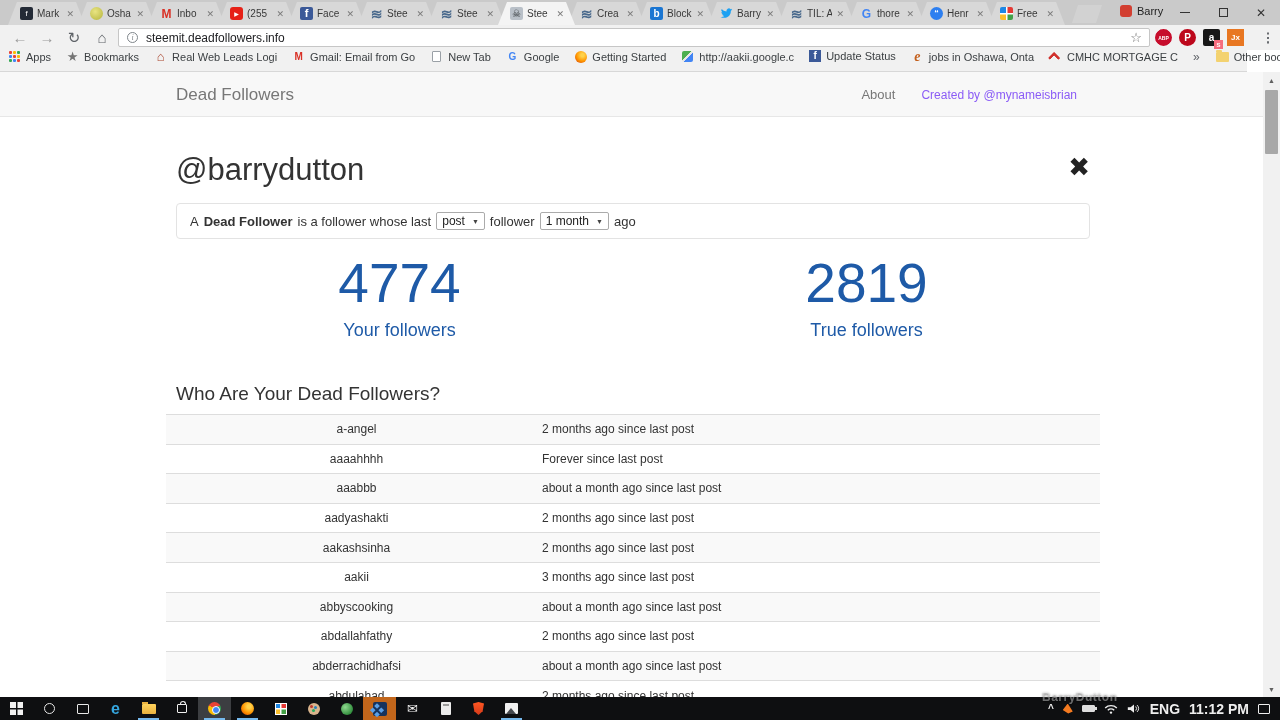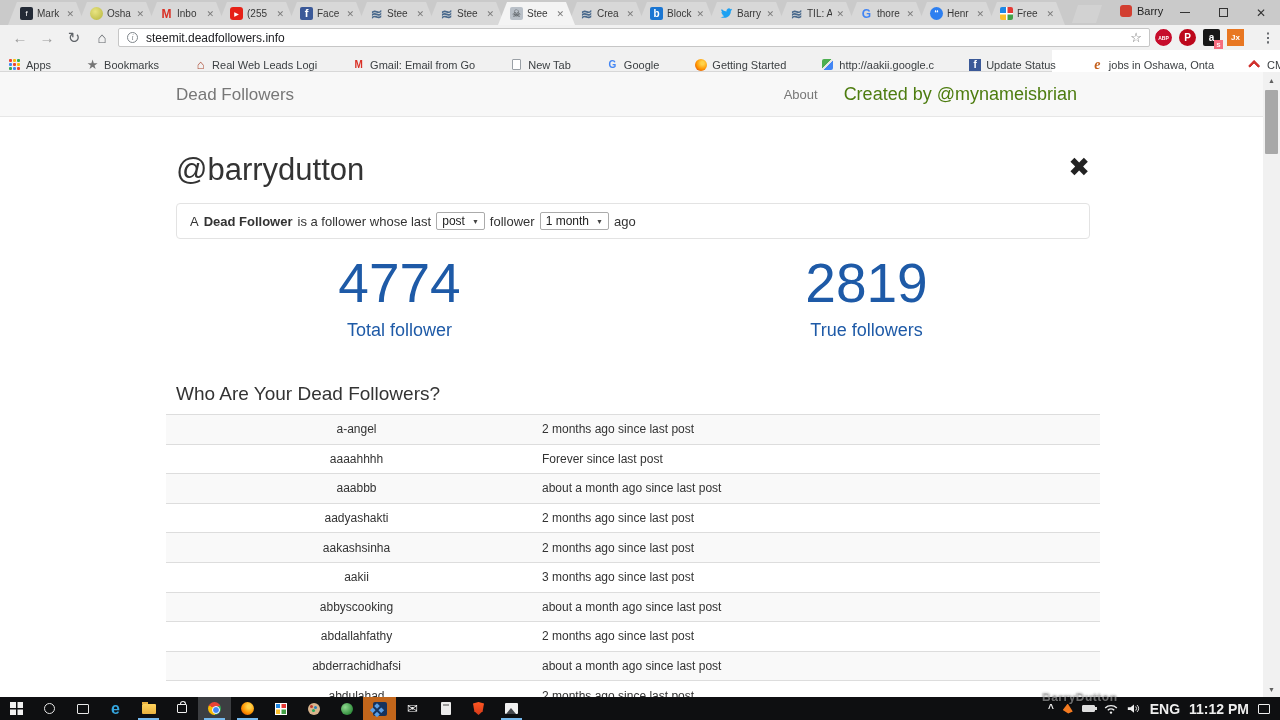--- a/index.html
+++ b/index.html
@@ -59,22 +59,22 @@
              clip-path:polygon(30% 0,70% 0,100% 30%,100% 70%,70% 100%,30% 100%,0 70%,0 30%); }
   .ext-pin { background:#bd081c; color:#fff; border-radius:50%; font-weight:bold; font-size:10px; }
   .ext-amz { background:#181818; color:#fff; font-size:10px; font-weight:bold; position:relative; border-radius:2px; }
   .ext-amz .badge { position:absolute; right:-3px; bottom:-3px; width:9px; height:9px; background:#f66d7f;
                     color:#fff; font-size:6px; display:flex; align-items:center; justify-content:center; }
   .ext-jx { background:#e87722; color:#fff; font-size:8px; font-weight:bold; }
   .menu-dots { position:absolute; left:1258px; top:2px; width:20px; height:20px; color:#5f6368; font-size:13px;
                display:flex; align-items:center; justify-content:center; font-weight:bold; }
 
   
-  .bookmarks { position:absolute; top:50px; left:0; width:1052px; height:22px; background:#f1f1f1;
-               border-bottom:1px solid #d8d8d8; display:flex; align-items:flex-end; padding:0 8px;gap:20px; }
+  .bookmarks { position:absolute; top:50px; left:0; width:1247px; height:22px; background:#f1f1f1;
+               border-bottom:1px solid #d8d8d8; display:flex; align-items:flex-start; padding:0 8px; }
   .bm { display:flex; align-items:center; gap:5px; margin-right:15px; }
   .bm-label { font-size:11px; color:#3c4043; white-space:nowrap; }
   .bmi { width:13px; height:13px; flex:none; display:flex; align-items:center; justify-content:center;
          font-size:10px; line-height:1; }
   .bi-apps { width:11px; height:11px; position:relative; }
   .bi-apps i { position:absolute; width:3px; height:3px; border-radius:1px; background:#ea4335; }
   .bi-star { color:#757575; font-size:13px; }
   .bi-house { color:#a9442c; font-size:13px; font-weight:bold; }
   .bi-page { width:9px; height:11px; border:1px solid #9aa0a6; background:#fff; border-radius:1px; }
   .bi-ff { width:12px; height:12px; border-radius:50%;
@@ -88,21 +88,21 @@
   .bi-folder::before { content:""; position:absolute; top:-2px; left:0; width:6px; height:2px; background:#f3d270; border-radius:1px 1px 0 0; }
   .bm-chevrons { margin-left:auto; color:#5f6368; font-size:12px; margin-right:8px; }
   .bm-divider { width:1px; height:14px; background:#c8c8c8; margin-right:8px; }
 
   
   .main { position:absolute; top:72px; left:0; width:1280px; height:625px; background:#fff; overflow:hidden; }
   .site-navbar { position:relative; width:1263px; height:45px; background:#f8f8f8; border-bottom:1px solid #e7e7e7; }
   .brand { position:absolute; left:176px; top:0; line-height:45px; font-size:17px; color:#777; }
   .nav-links { position:absolute; right:186px; top:0; height:45px; display:flex; align-items:center; gap:26px; }
   .nav-about { font-size:13px; color:#777; }
-  .nav-created { font-size:18px; color:#4d7c0f; }
+  .nav-created { font-size:12px; color:#8b5cf6; }
 
   .container { margin-left:166px; width:934px; }
   .h1row { display:flex; justify-content:space-between; align-items:flex-start; padding:0 10px; margin-top:35px; }
   .username { font-size:31px; color:#333; font-weight:normal; }
   .close-x { font-size:26px; color:#222; line-height:1; margin-top:2px; }
 
   .defbox { margin:15px 10px 0; border:1px solid #e3e3e3; border-radius:4px; background:#fff;
             padding:8px 13px; display:flex; align-items:center; gap:5px; font-size:13px; color:#333; }
   .defbox b { font-weight:bold; }
   .sel { display:inline-flex; align-items:center; gap:7px; border:1px solid #ababab; border-radius:2px;
@@ -411,21 +411,21 @@
       <span class="sel" style="min-width:62px;justify-content:space-between">
           <span>1 month</span>
           <span class="arr">▼</span>
         </span>
       <span>ago</span>
     </div>
 
     <div class="stats">
       <div class="stat">
         <div class="stat-num">4774</div>
-        <div class="stat-label">Total follower</div>
+        <div class="stat-label">Your followers</div>
       </div>
       <div class="stat">
         <div class="stat-num">2819</div>
         <div class="stat-label">True followers</div>
       </div>
     </div>
 
     <h2 class="list-title">Who Are Your Dead Followers?</h2>
 
     <div class="ftable">

